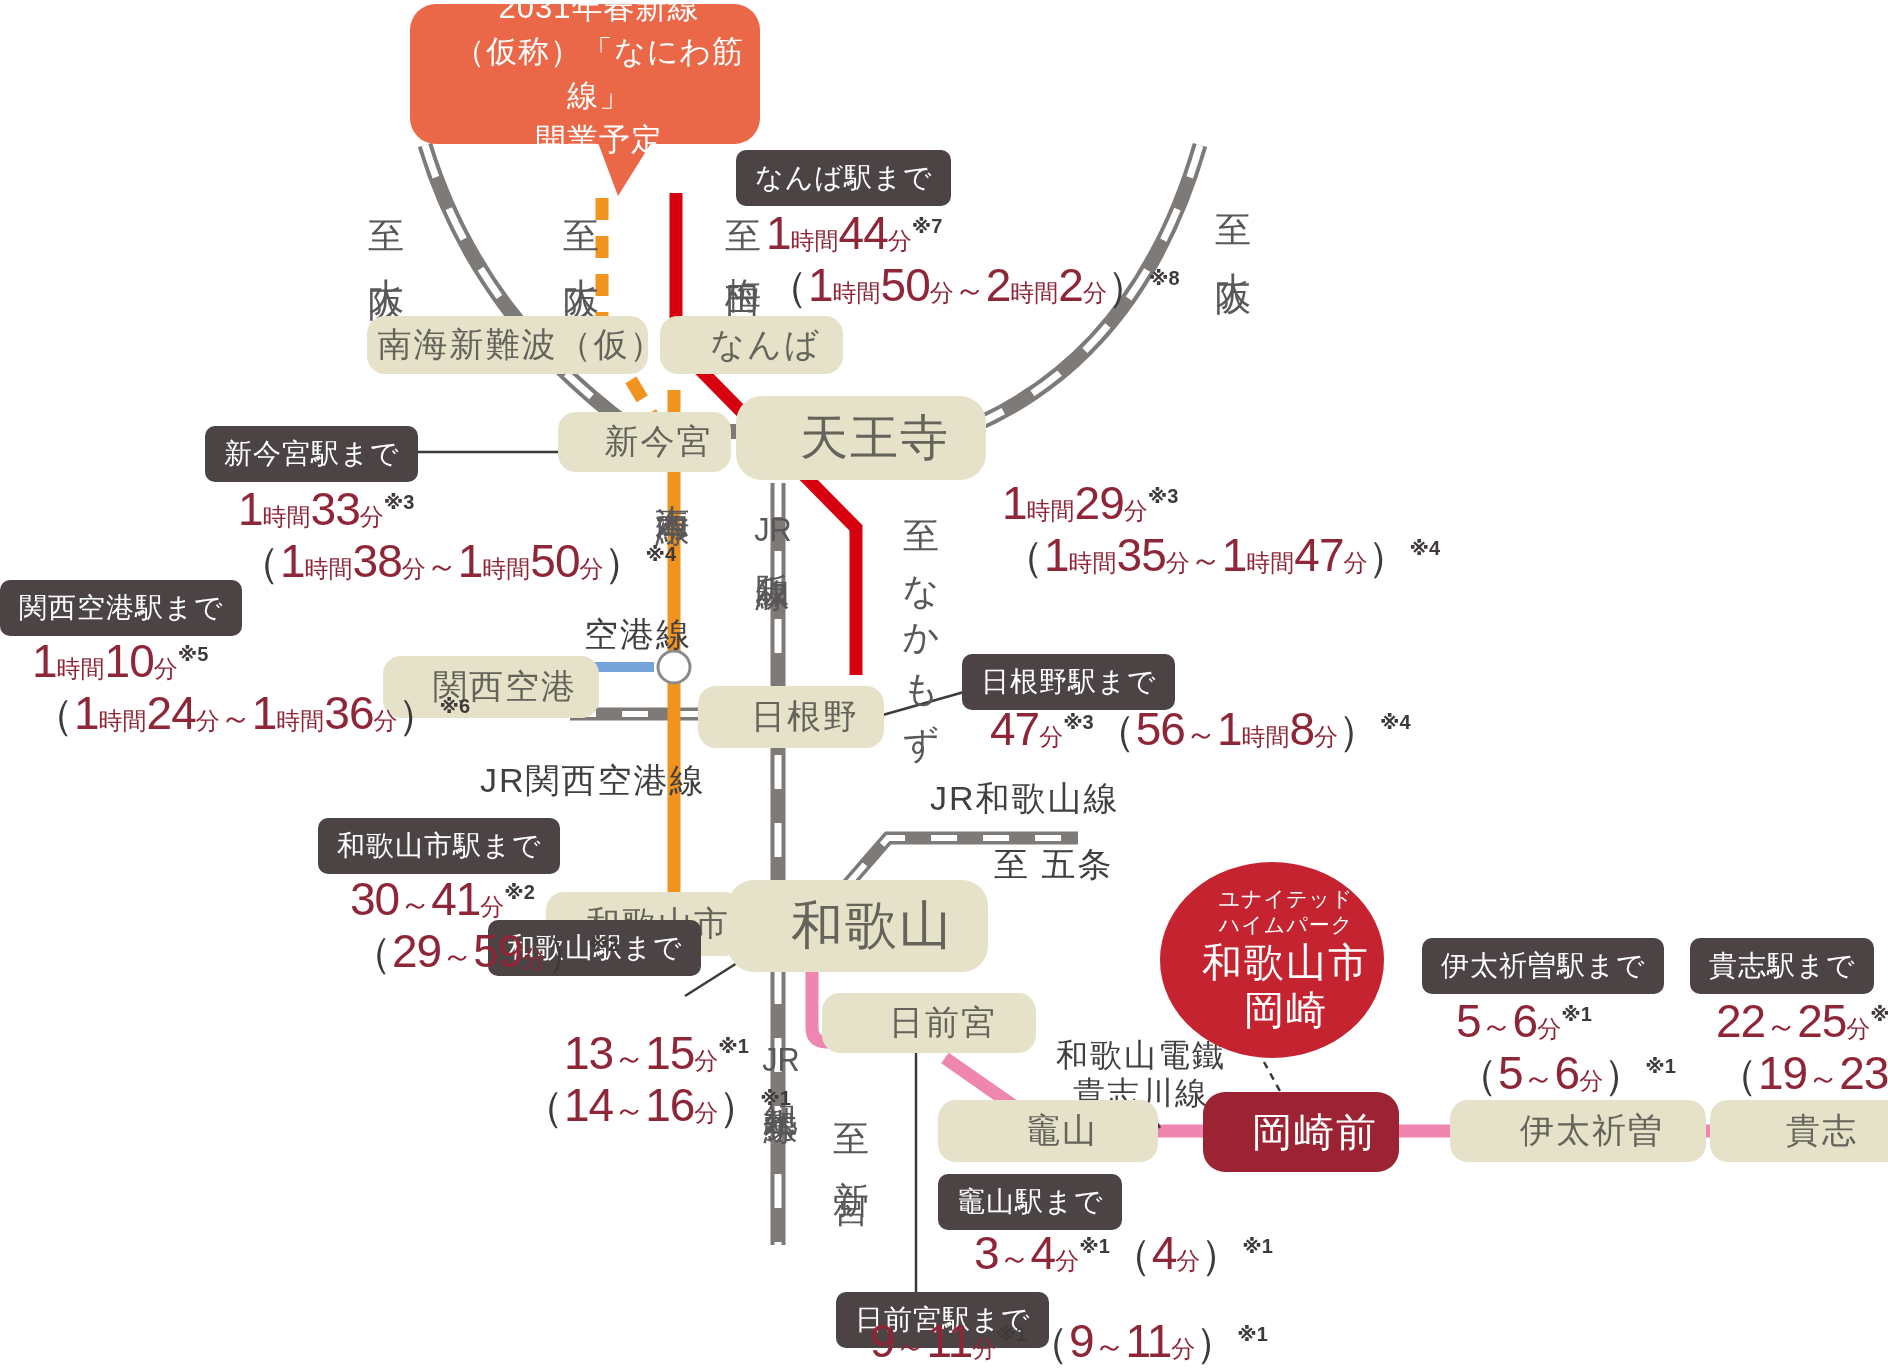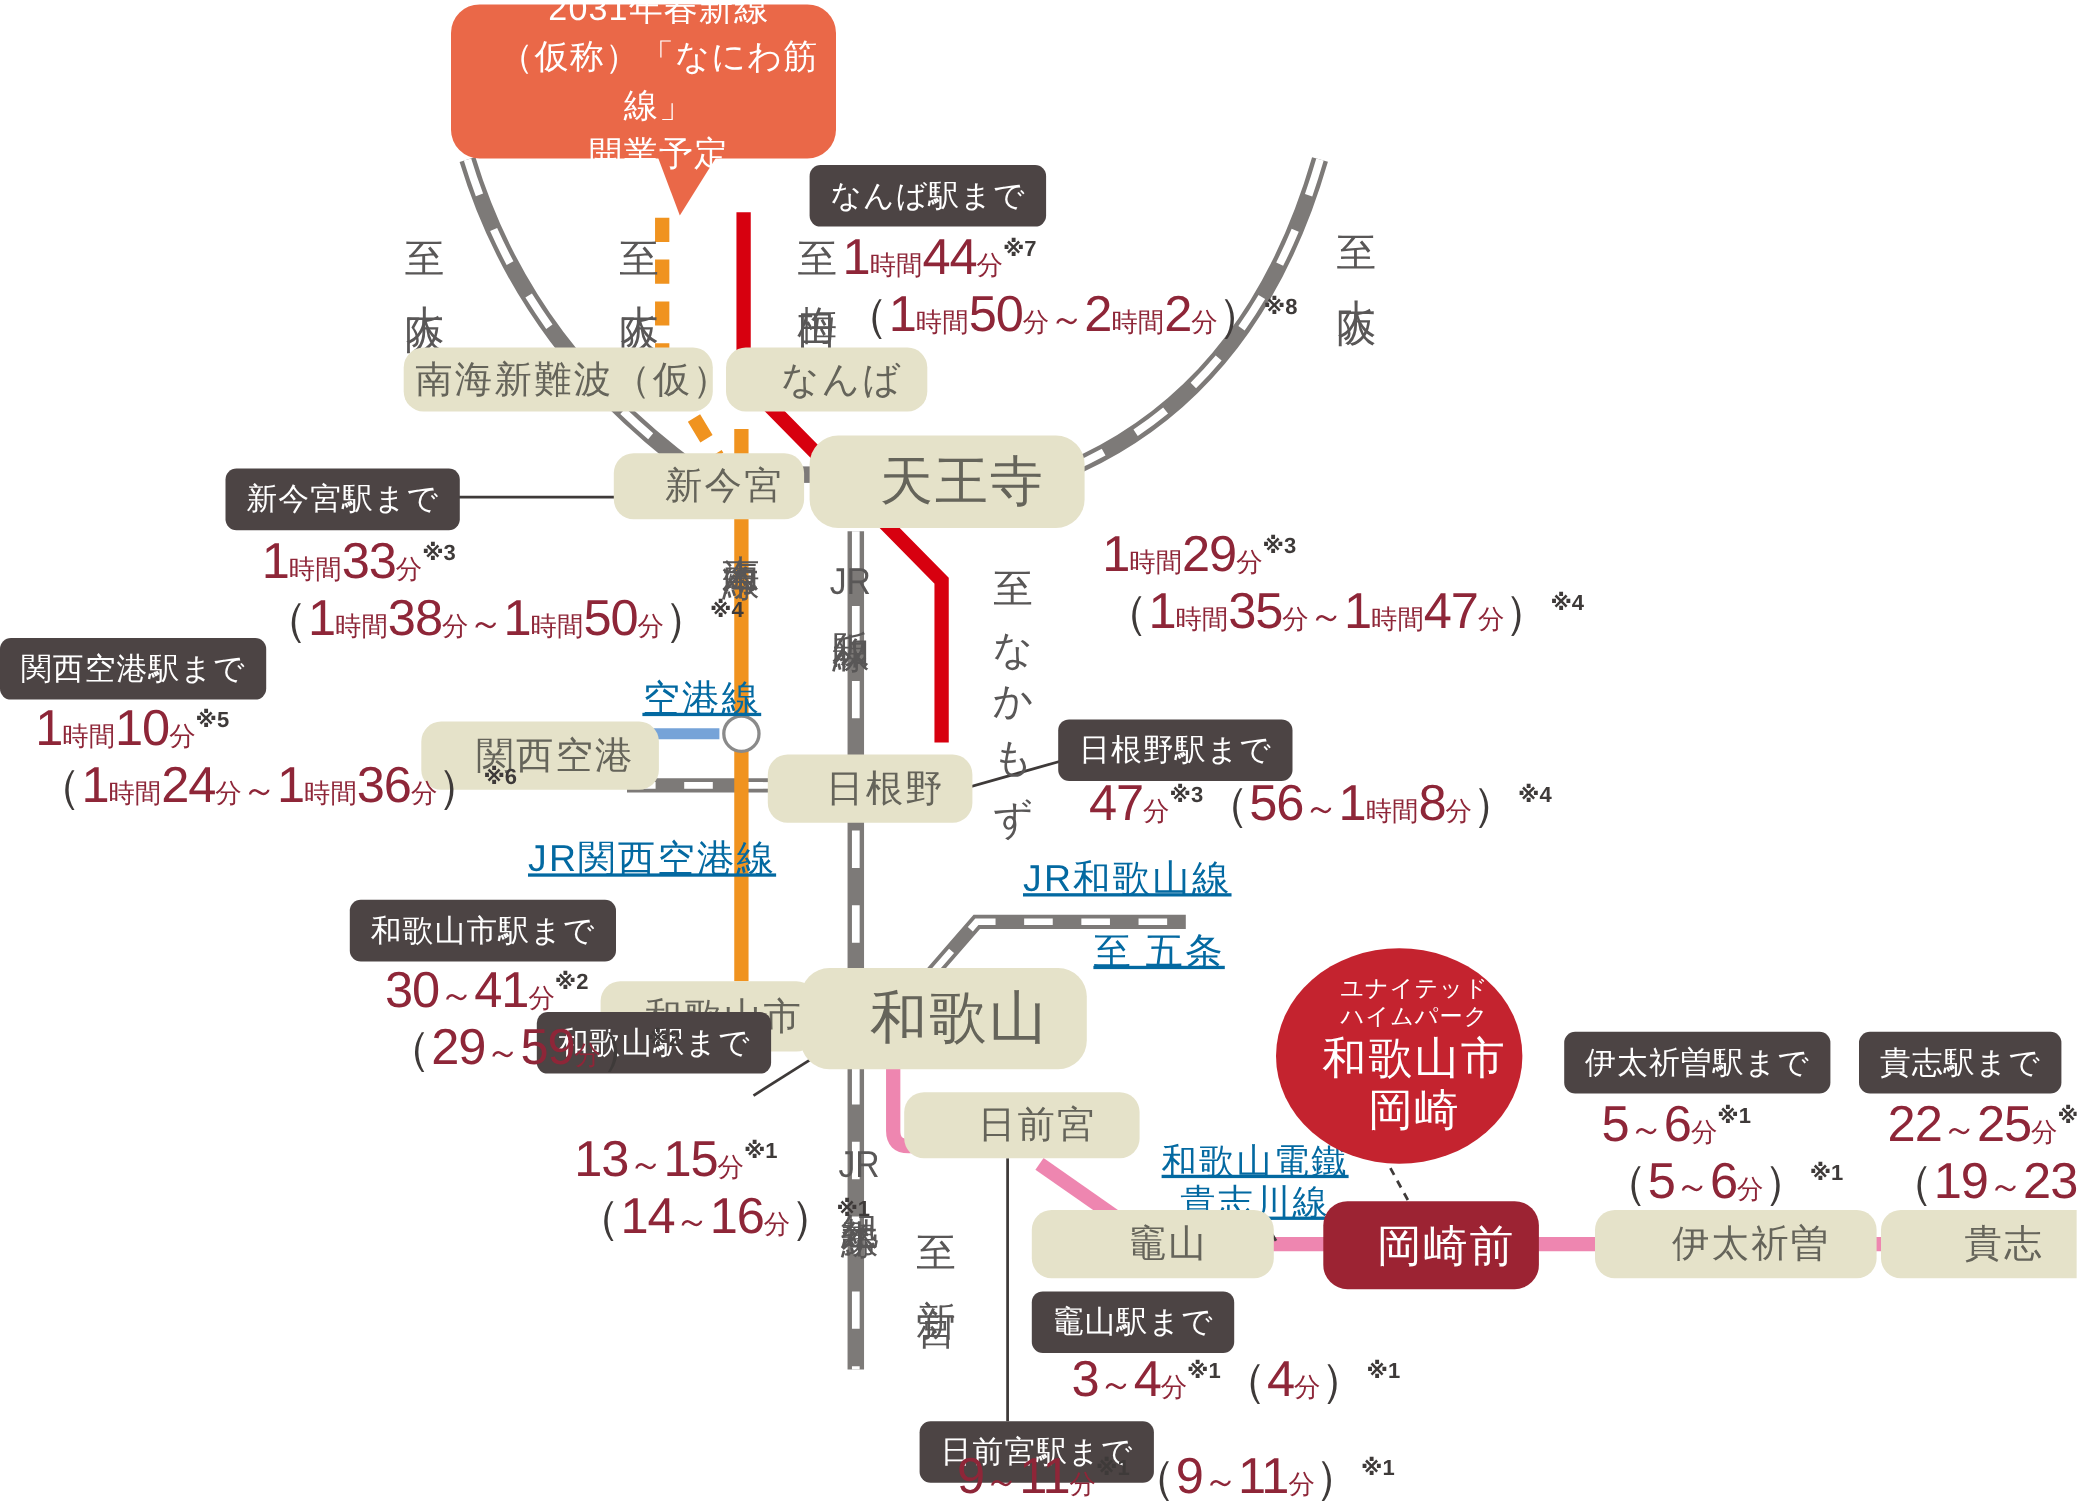--- a/index.html
+++ b/index.html
@@ -60,21 +60,21 @@
   .seg-paren{font-size:42px;color:var(--text_dark);font-weight:300;}
   .seg-ref{font-size:20px;color:var(--text_dark);font-weight:700;transform:translateY(-16px);}
 
   
   .vlabel{
     position:absolute;writing-mode:vertical-rl;text-orientation:upright;
     font-size:36px;color:#595757;letter-spacing:8px;white-space:nowrap;
   }
   .vlabel.line-name{font-size:34px;letter-spacing:3px;}
   .tcu{text-combine-upright:all;}
-  .hlabel{position:absolute;font-size:34px;color:#0369a1;letter-spacing:2px;white-space:nowrap;text-decoration:underline;}
+  .hlabel{position:absolute;font-size:34px;color:#404040;letter-spacing:2px;white-space:nowrap;}
   .hlabel.two-line{text-align:center;font-size:32px;line-height:38px;}
 
   
   .project-circle{
     position:absolute;left:1160px;top:862px;width:196px;height:196px;border-radius:50%;
     background:var(--circle_red);color:#fff;display:flex;flex-direction:column;
     align-items:center;justify-content:center;text-align:center;
   }
   .project-circle .small{font-size:21px;line-height:26px;letter-spacing:1px;}
   .project-circle .big{font-size:40px;line-height:48px;letter-spacing:2px;}
@@ -205,21 +205,21 @@
       <div class="time-line"><span class="seg seg-num">1</span><span class="seg seg-unit">時間</span><span class="seg seg-num">29</span><span class="seg seg-unit">分</span><span class="seg seg-ref">※3</span></div>
       <div class="time-line"><span class="seg seg-paren">（</span><span class="seg seg-num">1</span><span class="seg seg-unit">時間</span><span class="seg seg-num">35</span><span class="seg seg-unit">分</span><span class="seg seg-tilde">～</span><span class="seg seg-num">1</span><span class="seg seg-unit">時間</span><span class="seg seg-num">47</span><span class="seg seg-unit">分</span><span class="seg seg-paren">）</span><span class="seg seg-ref">※4</span></div>
     </div>
     <div class="time" style="left:962px;top:704px;">
       <div class="time-line"><span class="seg seg-num">47</span><span class="seg seg-unit">分</span><span class="seg seg-ref">※3</span><span class="seg seg-paren">（</span><span class="seg seg-num">56</span><span class="seg seg-tilde">～</span><span class="seg seg-num">1</span><span class="seg seg-unit">時間</span><span class="seg seg-num">8</span><span class="seg seg-unit">分</span><span class="seg seg-paren">）</span><span class="seg seg-ref">※4</span></div>
     </div>
     <div class="time" style="left:322px;top:874px;">
       <div class="time-line"><span class="seg seg-num">30</span><span class="seg seg-tilde">～</span><span class="seg seg-num">41</span><span class="seg seg-unit">分</span><span class="seg seg-ref">※2</span></div>
       <div class="time-line"><span class="seg seg-paren">（</span><span class="seg seg-num">29</span><span class="seg seg-tilde">～</span><span class="seg seg-num">59</span><span class="seg seg-unit">分</span><span class="seg seg-paren">）</span><span class="seg seg-ref">※2</span></div>
     </div>
-    <div class="time" style="left:494px;top:1028px;">
+    <div class="time" style="left:494px;top:1028px;text-align:center;">
       <div class="time-line"><span class="seg seg-num">13</span><span class="seg seg-tilde">～</span><span class="seg seg-num">15</span><span class="seg seg-unit">分</span><span class="seg seg-ref">※1</span></div>
       <div class="time-line"><span class="seg seg-paren">（</span><span class="seg seg-num">14</span><span class="seg seg-tilde">～</span><span class="seg seg-num">16</span><span class="seg seg-unit">分</span><span class="seg seg-paren">）</span><span class="seg seg-ref">※1</span></div>
     </div>
     <div class="time" style="left:1428px;top:996px;">
       <div class="time-line"><span class="seg seg-num">5</span><span class="seg seg-tilde">～</span><span class="seg seg-num">6</span><span class="seg seg-unit">分</span><span class="seg seg-ref">※1</span></div>
       <div class="time-line"><span class="seg seg-paren">（</span><span class="seg seg-num">5</span><span class="seg seg-tilde">～</span><span class="seg seg-num">6</span><span class="seg seg-unit">分</span><span class="seg seg-paren">）</span><span class="seg seg-ref">※1</span></div>
     </div>
     <div class="time" style="left:1688px;top:996px;">
       <div class="time-line"><span class="seg seg-num">22</span><span class="seg seg-tilde">～</span><span class="seg seg-num">25</span><span class="seg seg-unit">分</span><span class="seg seg-ref">※1</span></div>
       <div class="time-line"><span class="seg seg-paren">（</span><span class="seg seg-num">19</span><span class="seg seg-tilde">～</span><span class="seg seg-num">23</span><span class="seg seg-unit">分</span><span class="seg seg-paren">）</span></div>

